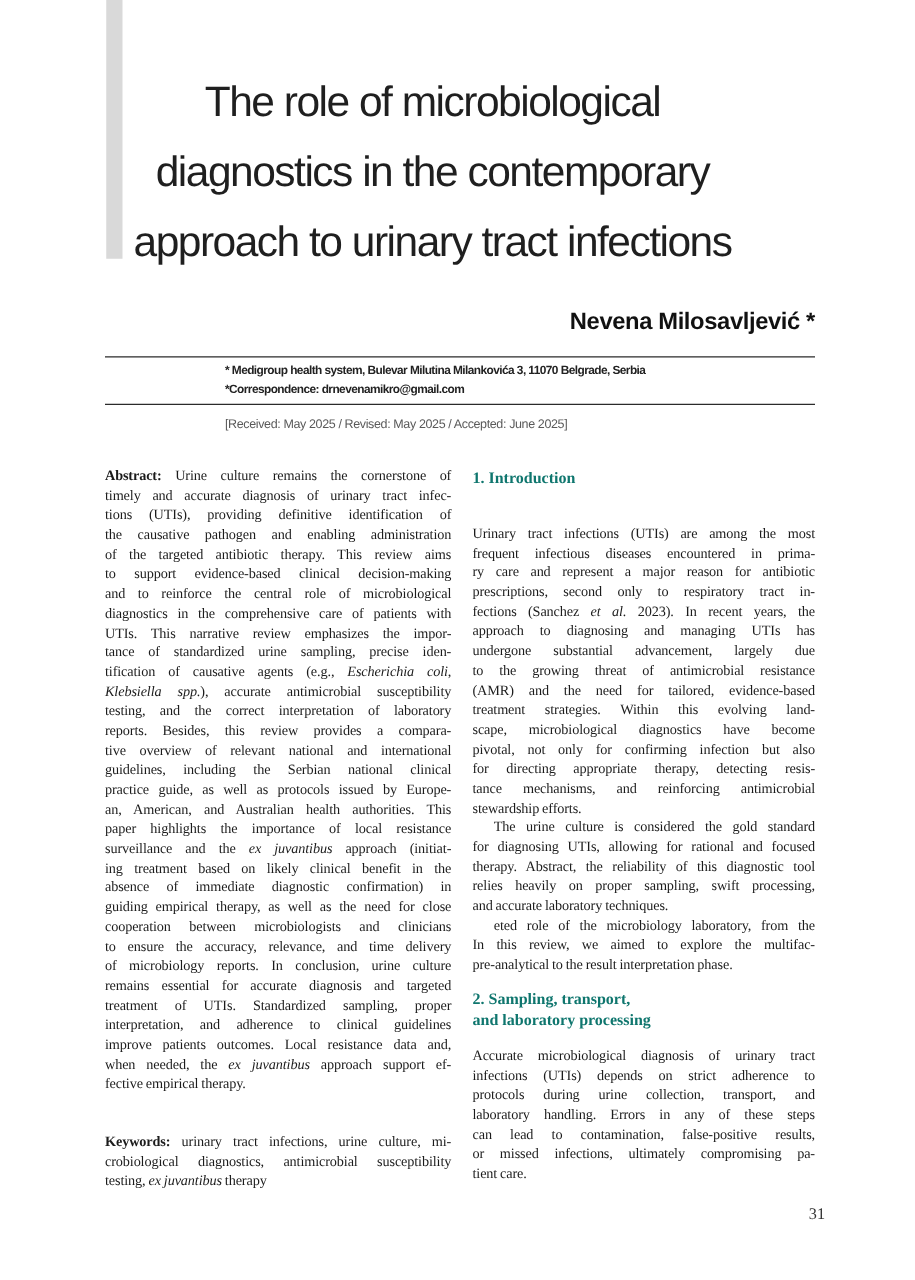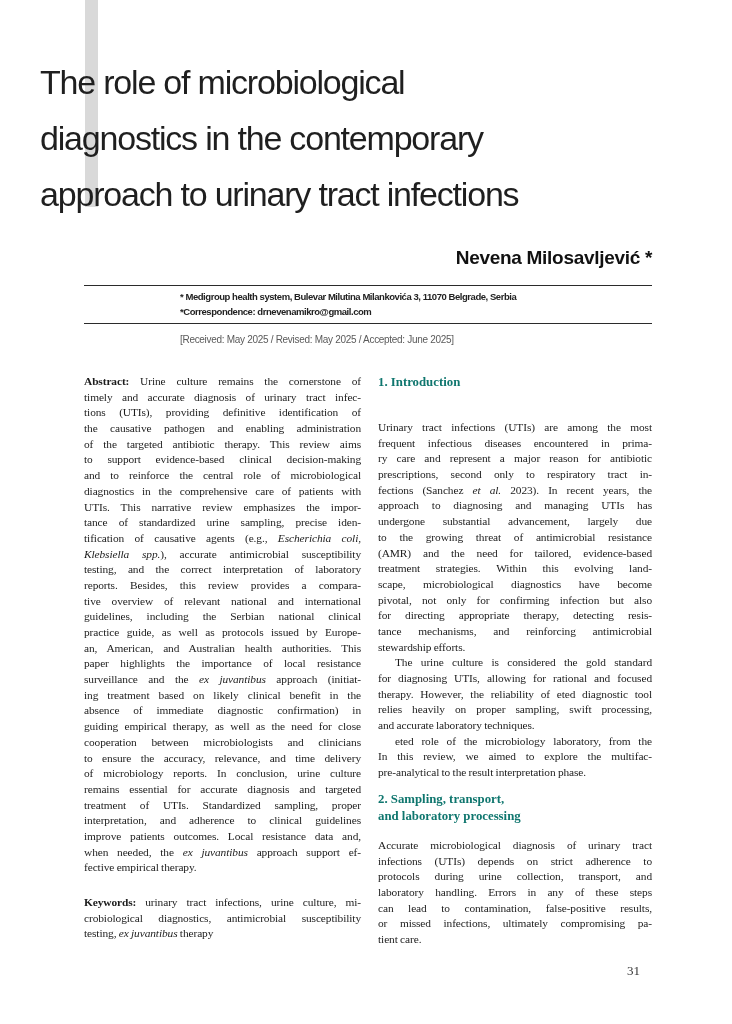--- a/index.html
+++ b/index.html
@@ -2,21 +2,21 @@
 <html><head>
 <meta charset="utf-8">
 <style>
   html,body { margin:0; padding:0; }
   body { width:732px; height:1024px; background:#ffffff; overflow:hidden; }
   .page { position:relative; width:732px; height:1024px; background:#fff;
           font-family:"Liberation Serif","DejaVu Serif",serif; }
 
   .decor-bar { position:absolute; left:85px; top:0; width:13px; height:207px; background:#d9d9d9; }
 
-  .title { position:absolute; top:54px; left:40px; right:80px; text-align:left;
+  .title { position:absolute; top:54px; left:40px; right:80px; text-align:center;
            font-family:"Liberation Sans","DejaVu Sans",sans-serif; font-weight:400;
            font-size:34px; letter-spacing:-1.2px; line-height:56px; color:#1f1f1f; }
 
   .author { position:absolute; top:236px; left:300px; right:80px; text-align:right;
             font-family:"Liberation Sans","DejaVu Sans",sans-serif; font-weight:700;
             font-size:19px; letter-spacing:-0.3px; color:#111;margin-top:11px; }
 
   .rule { position:absolute; left:84px; width:568px; border-top:1.4px solid #2b2b2b; height:0; }
   .rule-top { top:285px; }
   .rule-bottom { top:323px; }
@@ -33,26 +33,26 @@
          word-spacing:-0.4px; line-height:15.7px; color:#1c1c1c; }
   .col-left  { left:84px;  width:277px; }
   .col-right { left:378px; width:274px; }
 
   .pl { text-align:justify; text-align-last:justify; white-space:nowrap; height:15.7px; }
   .pl.last { text-align-last:left; white-space:normal; }
 
   .heading { font-weight:700; font-size:12.8px; line-height:17px; letter-spacing:0;
              word-spacing:0; color:#0f766e; }
   [data-name="intro-heading"]    { margin-bottom:29px; }
-  [data-name="keywords-paragraph"] { margin-top:19px; }
+  [data-name="keywords-paragraph"] { margin-top:31px; }
   [data-name="section2-heading"] { margin-top:10px; margin-bottom:13px; }
   [data-name="intro-paragraph-2"] .pl:first-child,
   [data-name="intro-paragraph-3"] .pl:first-child { padding-left:17px; }
 
-  .page-number { position:absolute; top:963px; right:92px; font-size:13px; color:#333; }
+  .page-number { position:absolute; top:963px; right:72px; font-size:13px; color:#333; }
 </style>
 </head>
 <body>
 
 <div class="page" data-name="page">
 
   <div class="decor-bar" data-name="decorative-bar"></div>
 
   <div class="title" data-name="article-title">
     <div data-name="title-line">The role of microbiological</div>
@@ -132,21 +132,21 @@
         <div class="pl" data-name="text-line">treatment strategies. Within this evolving land-</div>
         <div class="pl" data-name="text-line">scape, microbiological diagnostics have become</div>
         <div class="pl" data-name="text-line">pivotal, not only for confirming infection but also</div>
         <div class="pl" data-name="text-line">for directing appropriate therapy, detecting resis-</div>
         <div class="pl" data-name="text-line">tance mechanisms, and reinforcing antimicrobial</div>
         <div class="pl last" data-name="text-line">stewardship efforts.</div>
       </div>
       <div data-name="intro-paragraph-2" class="para">
         <div class="pl" data-name="text-line">The urine culture is considered the gold standard</div>
         <div class="pl" data-name="text-line">for diagnosing UTIs, allowing for rational and focused</div>
-        <div class="pl" data-name="text-line">therapy. However, the reliability of eted diagnostic tool</div>
+        <div class="pl" data-name="text-line">therapy. Abstract, the reliability of this diagnostic tool</div>
         <div class="pl" data-name="text-line">relies heavily on proper sampling, swift processing,</div>
         <div class="pl last" data-name="text-line">and accurate laboratory techniques.</div>
       </div>
       <div data-name="intro-paragraph-3" class="para">
         <div class="pl" data-name="text-line">eted role of the microbiology laboratory, from the</div>
         <div class="pl" data-name="text-line">In this review, we aimed to explore the multifac-</div>
         <div class="pl last" data-name="text-line">pre-analytical to the result interpretation phase.</div>
       </div>
       <div data-name="section2-heading" class="heading">
         <div data-name="heading-line">2. Sampling, transport,</div>

